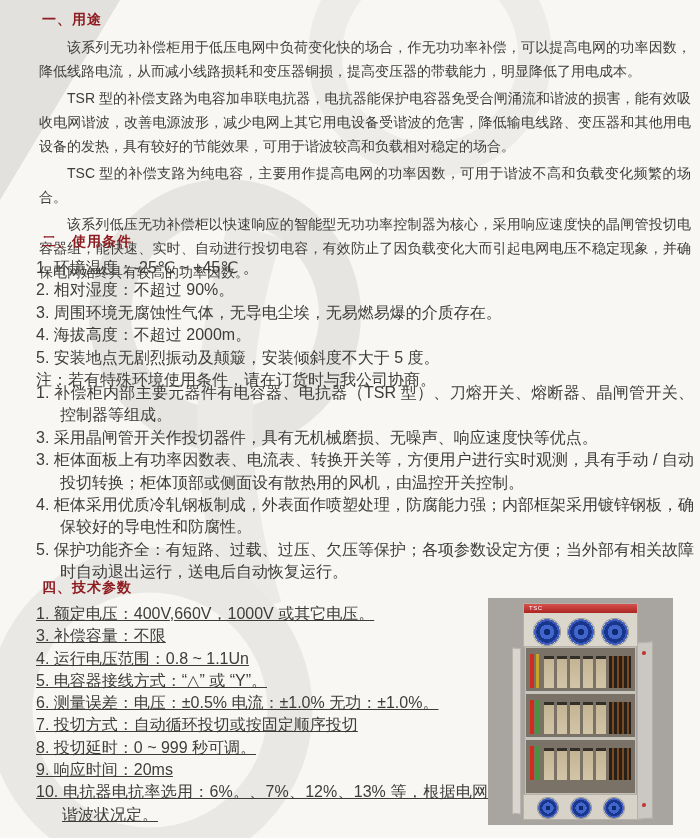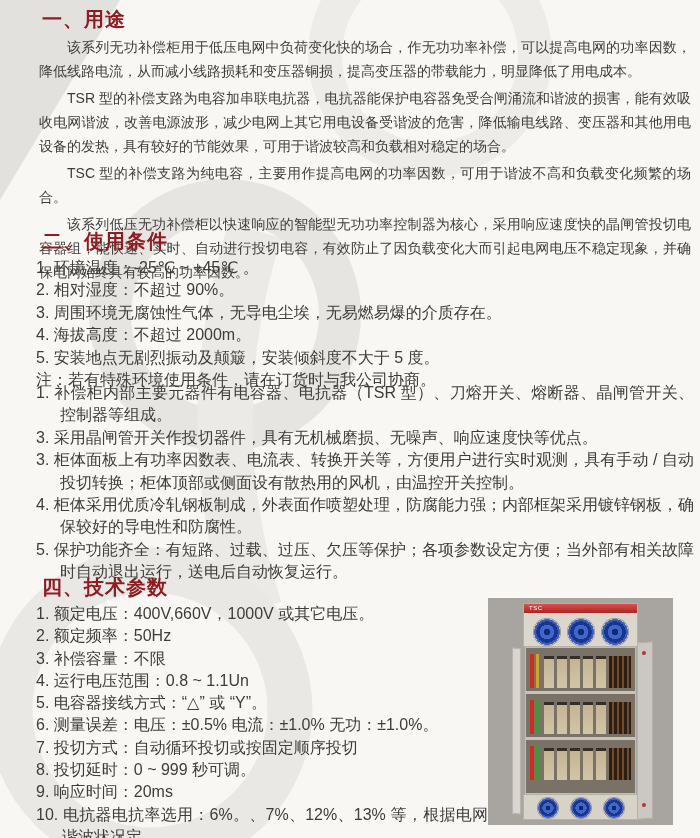--- a/index.html
+++ b/index.html
@@ -13,34 +13,34 @@
   }
   .watermark{position:absolute;left:0;top:0;z-index:0;pointer-events:none;}
   .content{position:absolute;left:0;top:0;width:700px;height:838px;z-index:1;}
   section{position:absolute;left:36px;right:6px;}
   .sec-usage{top:8px;}
   .sec-conditions{top:230px;}
   .sec-features{top:382px;}
   .sec-parameters{top:576px;width:452px;right:auto;}
   h2{
     margin:0 0 5px 6px;
-    font-size:20px;line-height:22px;
+    font-size:14px;line-height:22px;
     font-weight:bold;color:#8e1c20;
     letter-spacing:1px;
   }
   .para{
     margin:3px;font-size:14px;line-height:24px;
     text-indent:2em;text-align:justify;
   }
   .item{
     font-size:16px;line-height:22.4px;
     padding-left:24px;text-indent:-24px;
     text-align:justify;
   }
-  .sec-parameters .item{line-height:22.3px;padding-left:26px;text-indent:-26px;}
+  .sec-parameters .item{line-height:22.3px;padding-left:26px;text-indent:-26px;text-decoration:underline;}
 
   
   .photo{
     position:absolute;z-index:2;margin:0;
     left:488px;top:598px;width:185px;height:227px;
     background:#a8a4a0;
   }
   .photo *{position:absolute;box-sizing:border-box;}
   .cab-top{left:35px;top:5px;width:115px;height:44px;background:#dbd7cd;border:1px solid #b5b1a8;}
   .cab-band{left:0;top:0;width:100%;height:9px;background:linear-gradient(#d7514d,#ab2523);}
@@ -108,21 +108,20 @@
       <div class="item">1. 补偿柜内部主要元器件有电容器、电抗器（TSR 型）、刀熔开关、熔断器、晶闸管开关、控制器等组成。</div>
       <div class="item">3. 采用晶闸管开关作投切器件，具有无机械磨损、无噪声、响应速度快等优点。</div>
       <div class="item">3. 柜体面板上有功率因数表、电流表、转换开关等，方便用户进行实时观测，具有手动 / 自动投切转换；柜体顶部或侧面设有散热用的风机，由温控开关控制。</div>
       <div class="item">4. 柜体采用优质冷轧钢板制成，外表面作喷塑处理，防腐能力强；内部框架采用镀锌钢板，确保较好的导电性和防腐性。</div>
       <div class="item">5. 保护功能齐全：有短路、过载、过压、欠压等保护；各项参数设定方便；当外部有相关故障时自动退出运行，送电后自动恢复运行。</div>
     </section>
 
     <section class="sec-parameters">
       <h2>四、技术参数</h2>
       <div class="item">1. 额定电压：400V,660V，1000V 或其它电压。</div>
-      <div class="item">2. 额定频率：50Hz</div>
       <div class="item">3. 补偿容量：不限</div>
       <div class="item">4. 运行电压范围：0.8 ~ 1.1Un</div>
       <div class="item">5. 电容器接线方式：“△” 或 “Y”。</div>
       <div class="item">6. 测量误差：电压：±0.5% 电流：±1.0% 无功：±1.0%。</div>
       <div class="item">7. 投切方式：自动循环投切或按固定顺序投切</div>
       <div class="item">8. 投切延时：0 ~ 999 秒可调。</div>
       <div class="item">9. 响应时间：20ms</div>
       <div class="item">10. 电抗器电抗率选用：6%。、7%、12%、13% 等，根据电网谐波状况定。</div>
     </section>
 

